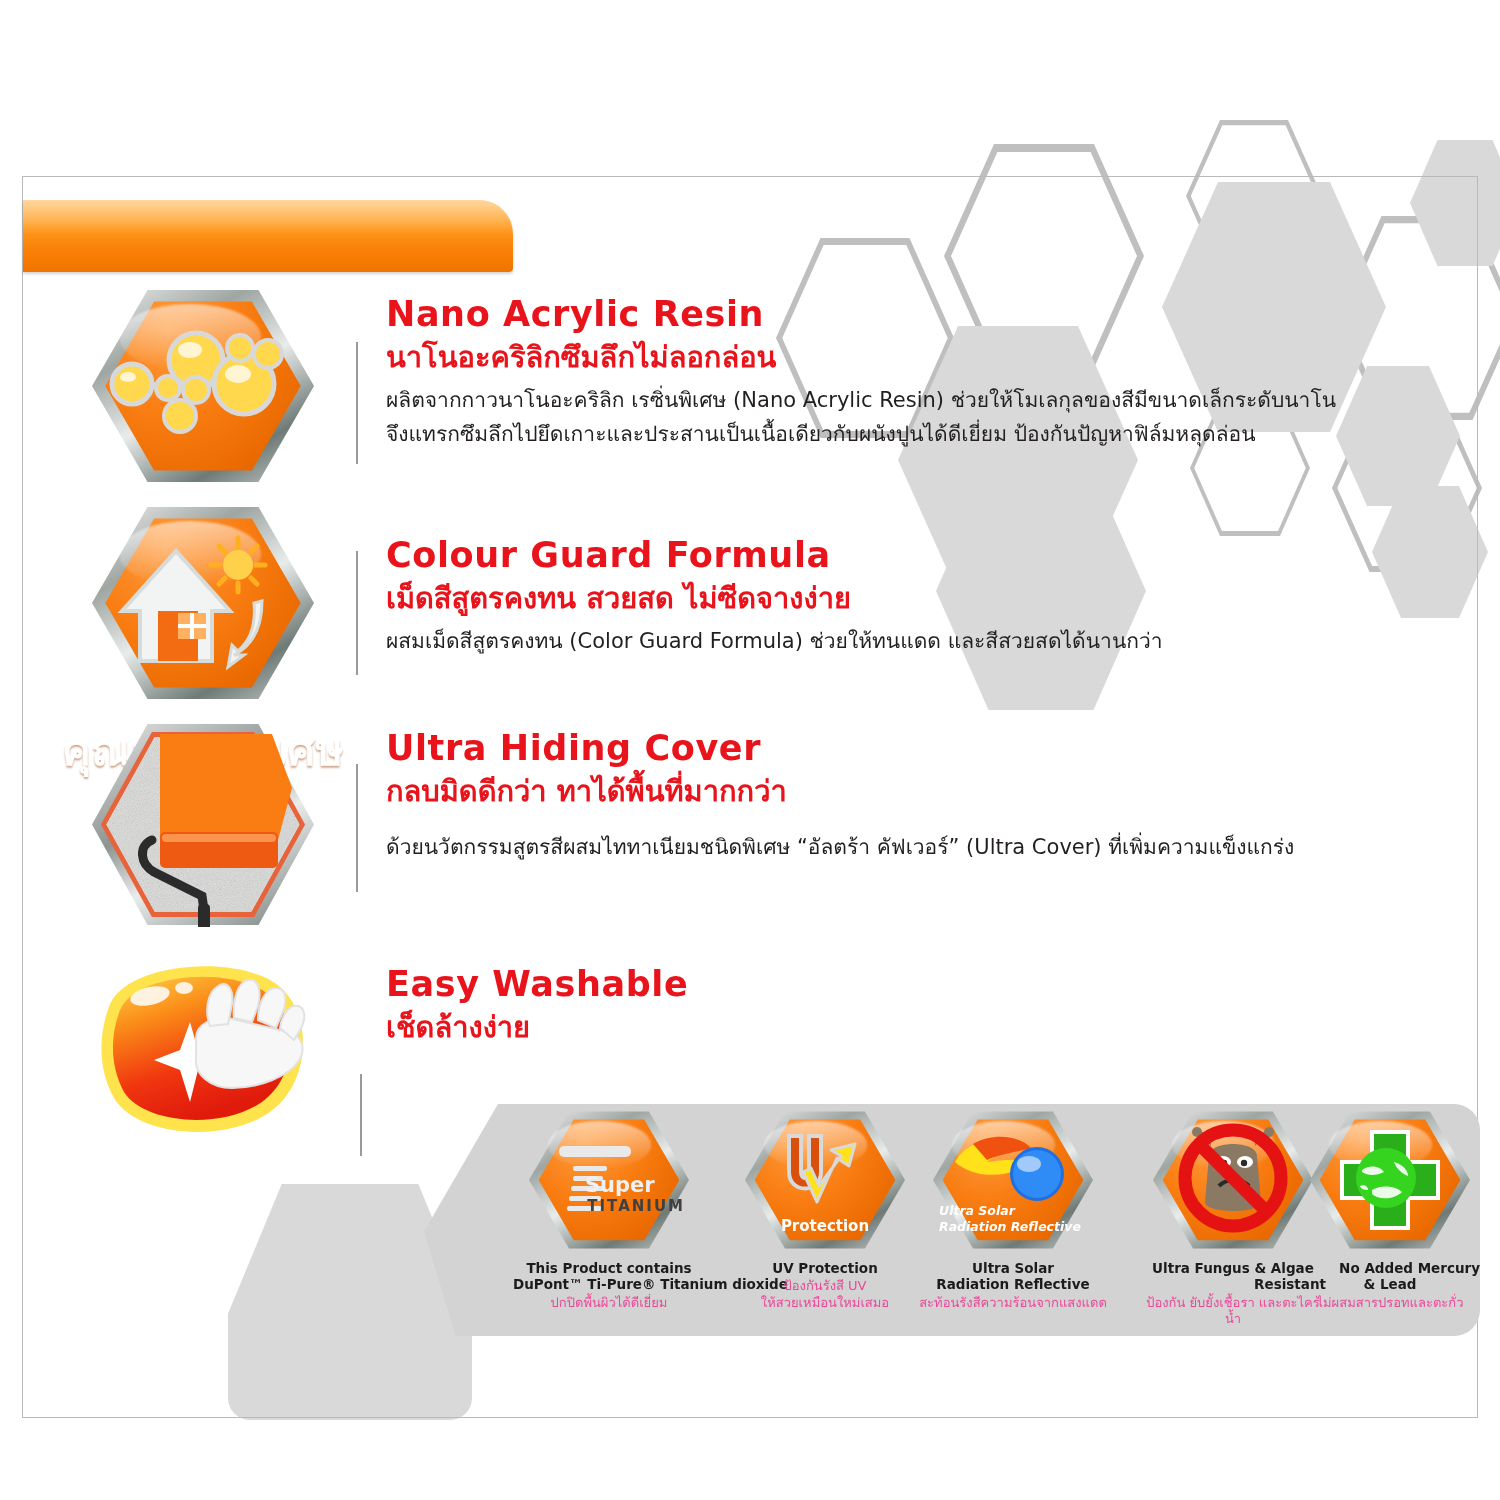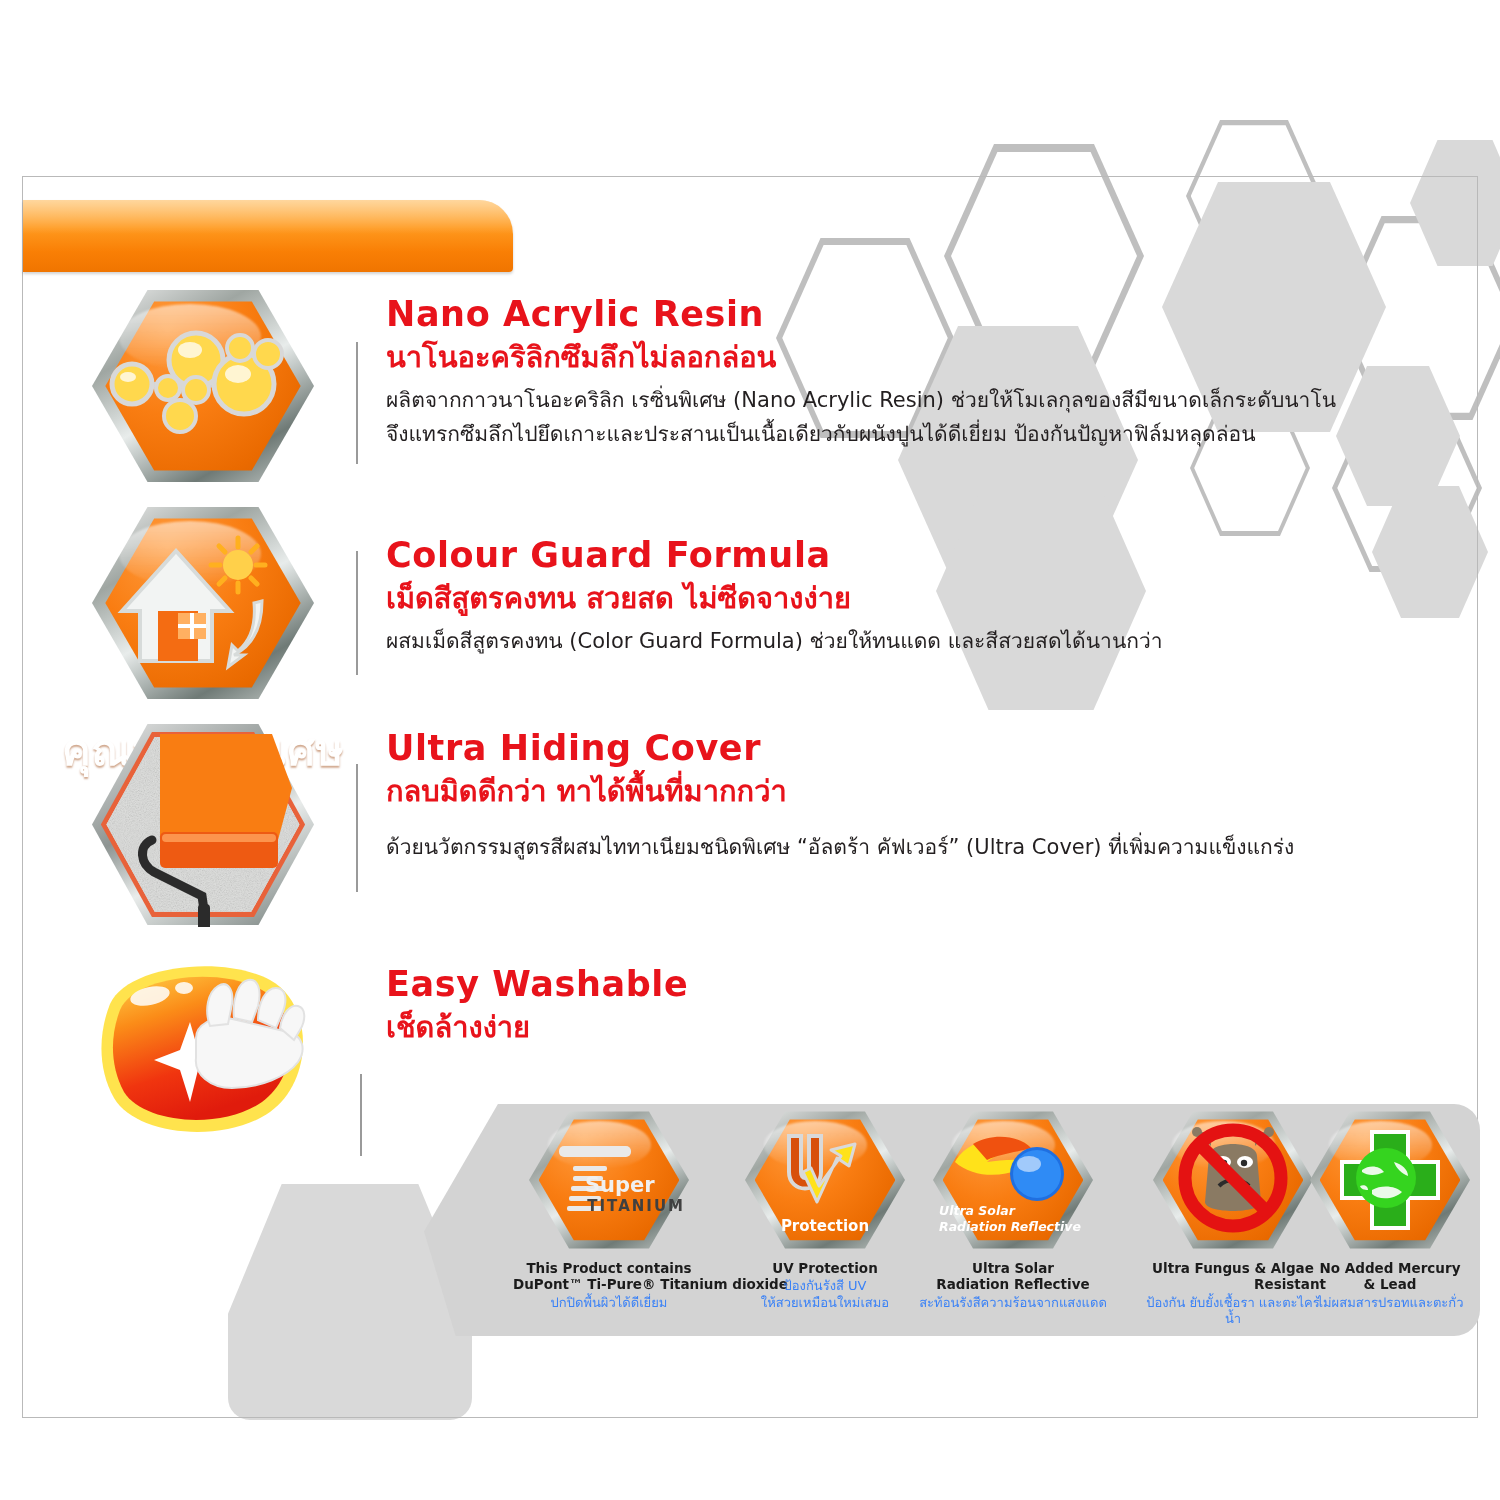--- a/index.html
+++ b/index.html
@@ -96,21 +96,21 @@
     background:#d3d3d3;
     clip-path:polygon(7% 0%,100% 0%,100% 100%,3% 100%,0% 55%);
     border-radius:26px;
   }
   .sbadge{position:absolute;width:148px;text-align:center;}
   .sbadge .hexbadge{position:relative;width:148px;height:128px;margin:0 auto;}
   .sbadge .cap-en{
     margin-top:9px;font-size:13.5px;font-weight:bold;color:#1b1b1b;line-height:1.22;
   }
   .sbadge .cap-th{
-    margin-top:2px;font-size:13px;color:#3b82f6;line-height:1.25;
+    margin-top:2px;font-size:13px;color:#ec4899;line-height:1.25;
   }
 
   .badge-inner-label{
     position:absolute;left:0;right:0;text-align:center;
     font-weight:bold;color:#fff;margin-top:7px;
   }
 
   
   .ghex{position:absolute;}
   .ghex .sh{width:100%;height:100%;clip-path:polygon(25% 0%,75% 0%,100% 50%,75% 100%,25% 100%,0% 50%);}
@@ -444,18 +444,18 @@
         <path d="M62 22 L98 22 L98 52 L128 52 L128 88 L98 88 L98 118 L62 118 L62 88 L32 88 L32 52 L62 52 Z" fill="#2aae1a" stroke="#ffffff" stroke-width="4"></path>
         <circle cx="76" cy="68" r="30" fill="#35d41f"></circle>
         <g fill="#ffffff" opacity=".9">
           <path d="M52 60 C60 54 70 56 74 62 C66 66 58 66 52 62 Z"></path>
           <path d="M62 80 C72 74 86 76 92 82 C84 90 68 90 62 84 Z"></path>
           <path d="M84 52 C92 54 98 60 98 66 C92 64 86 58 84 52 Z"></path>
           <path d="M50 76 C54 74 58 76 58 80 C54 80 51 79 50 76 Z"></path>
         </g>
       </svg>
     </div>
-    <div class="cap-en" style="margin-top:10px;">No Added Mercury</div>
+    <div class="cap-en" style="margin-top:10px;text-align:right;">No Added Mercury</div>
     <div class="cap-en" style="margin-top:0;">&amp; Lead</div>
     <div class="cap-th">ไม่ผสมสารปรอทและตะกั่ว</div>
   </div>
 
 </div>
 
 </body></html>

